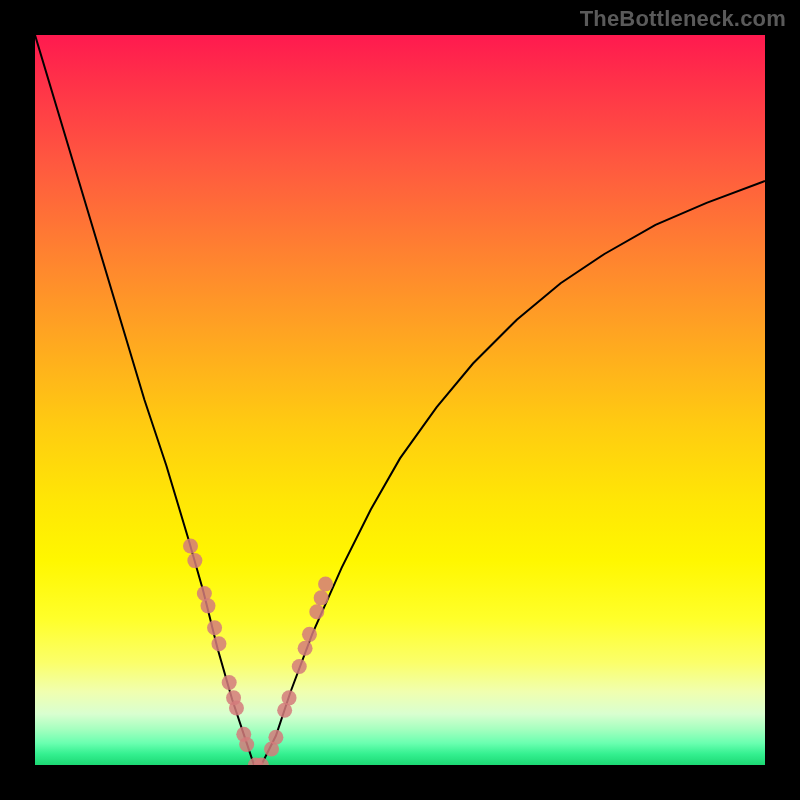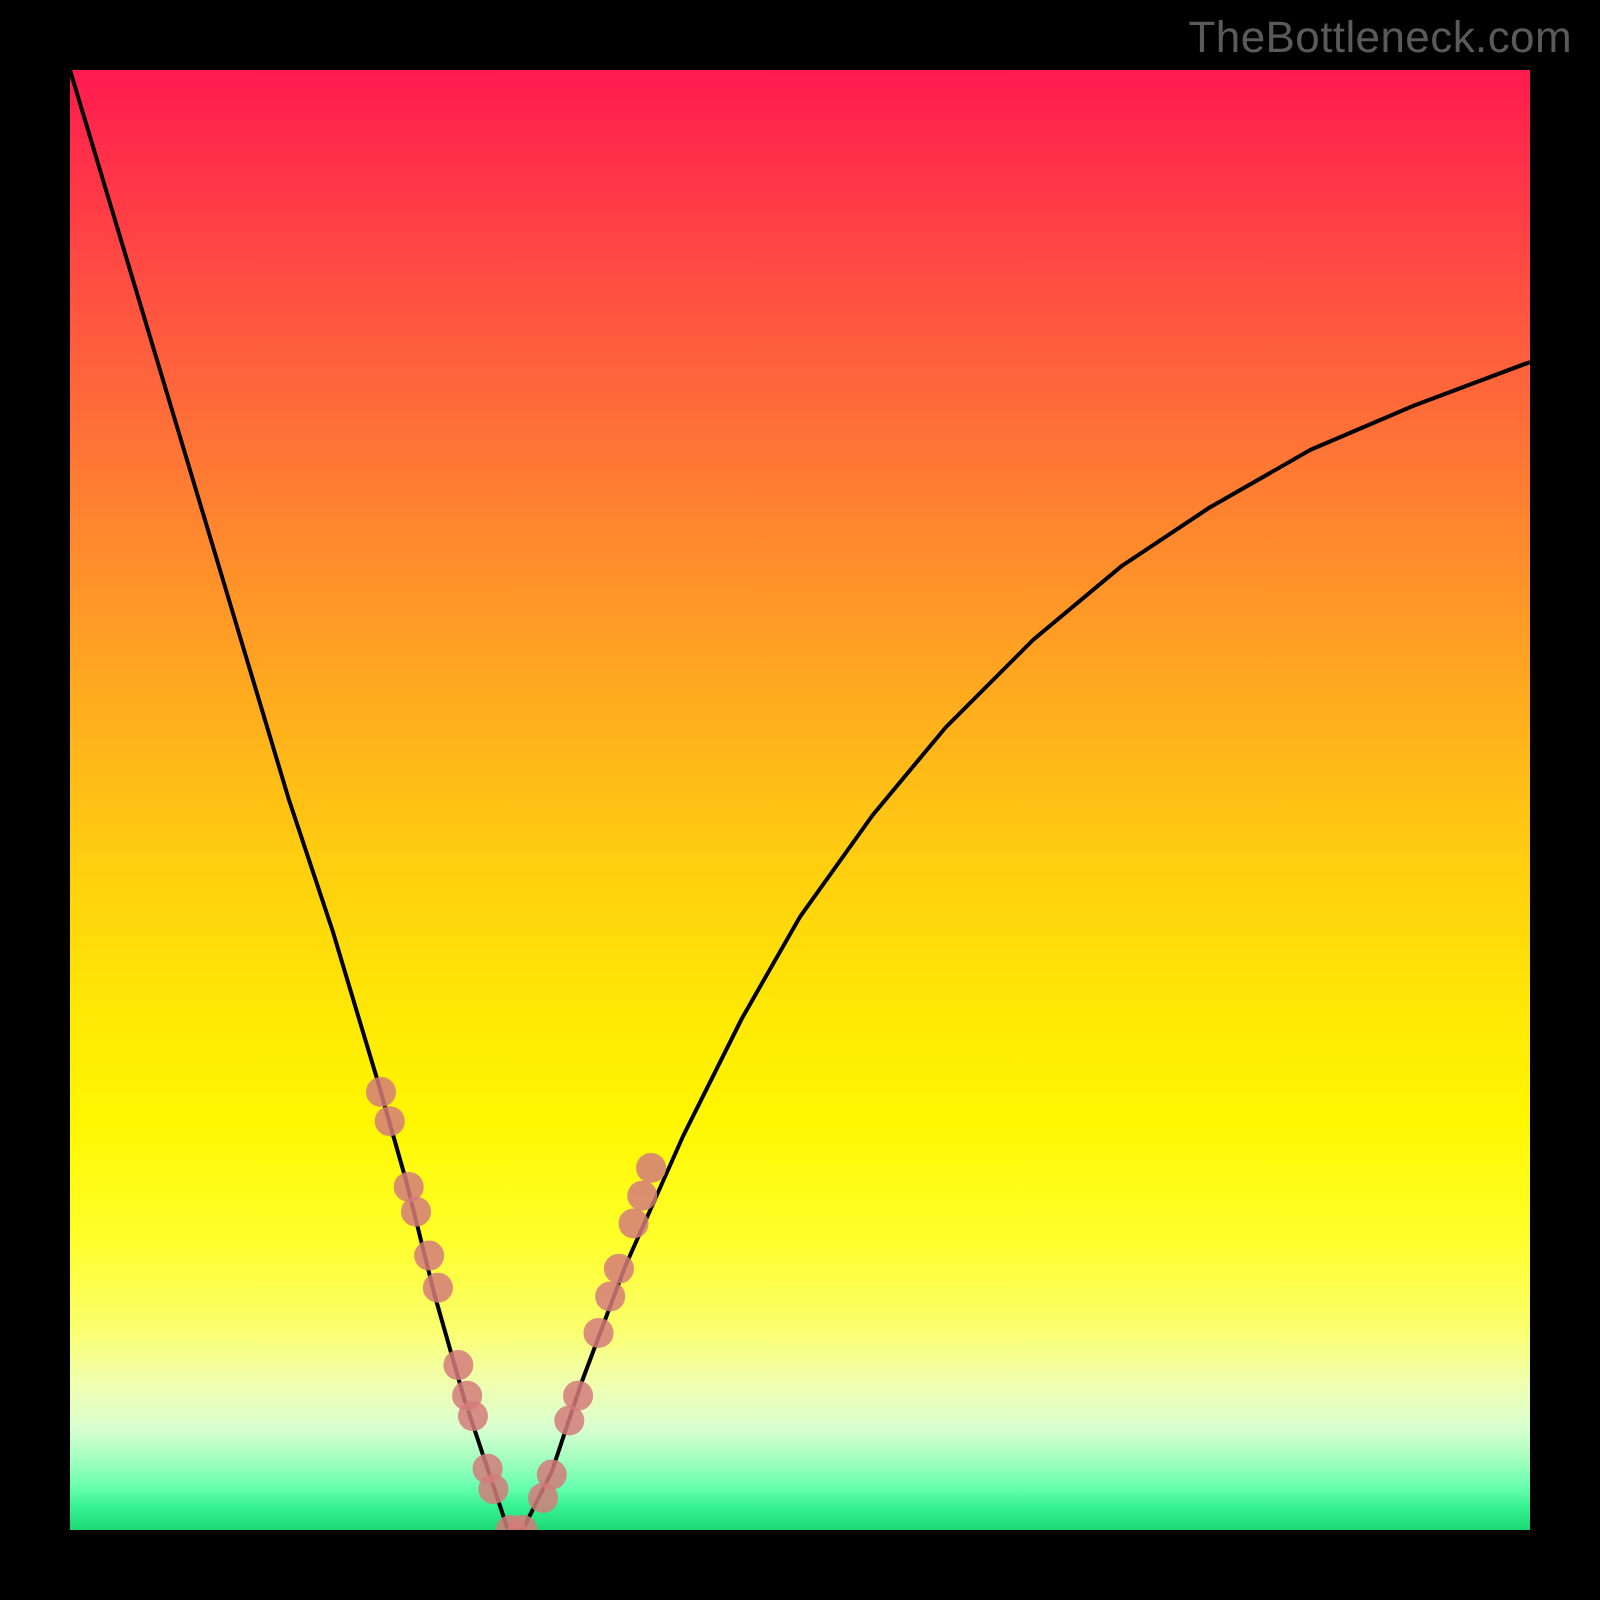--- a/index.html
+++ b/index.html
@@ -10,20 +10,21 @@
     background: #000000;
     overflow: hidden;
   }
   .frame {
     position: absolute;
     top: 0;
     left: 0;
     width: 800px;
     height: 800px;
     background: #000000;
+    font-weight: bold;
   }
   .plot-area {
     position: absolute;
     left: 35px;
     top: 35px;
     width: 730px;
     height: 730px;
     overflow: hidden;
   }
   .gradient {

